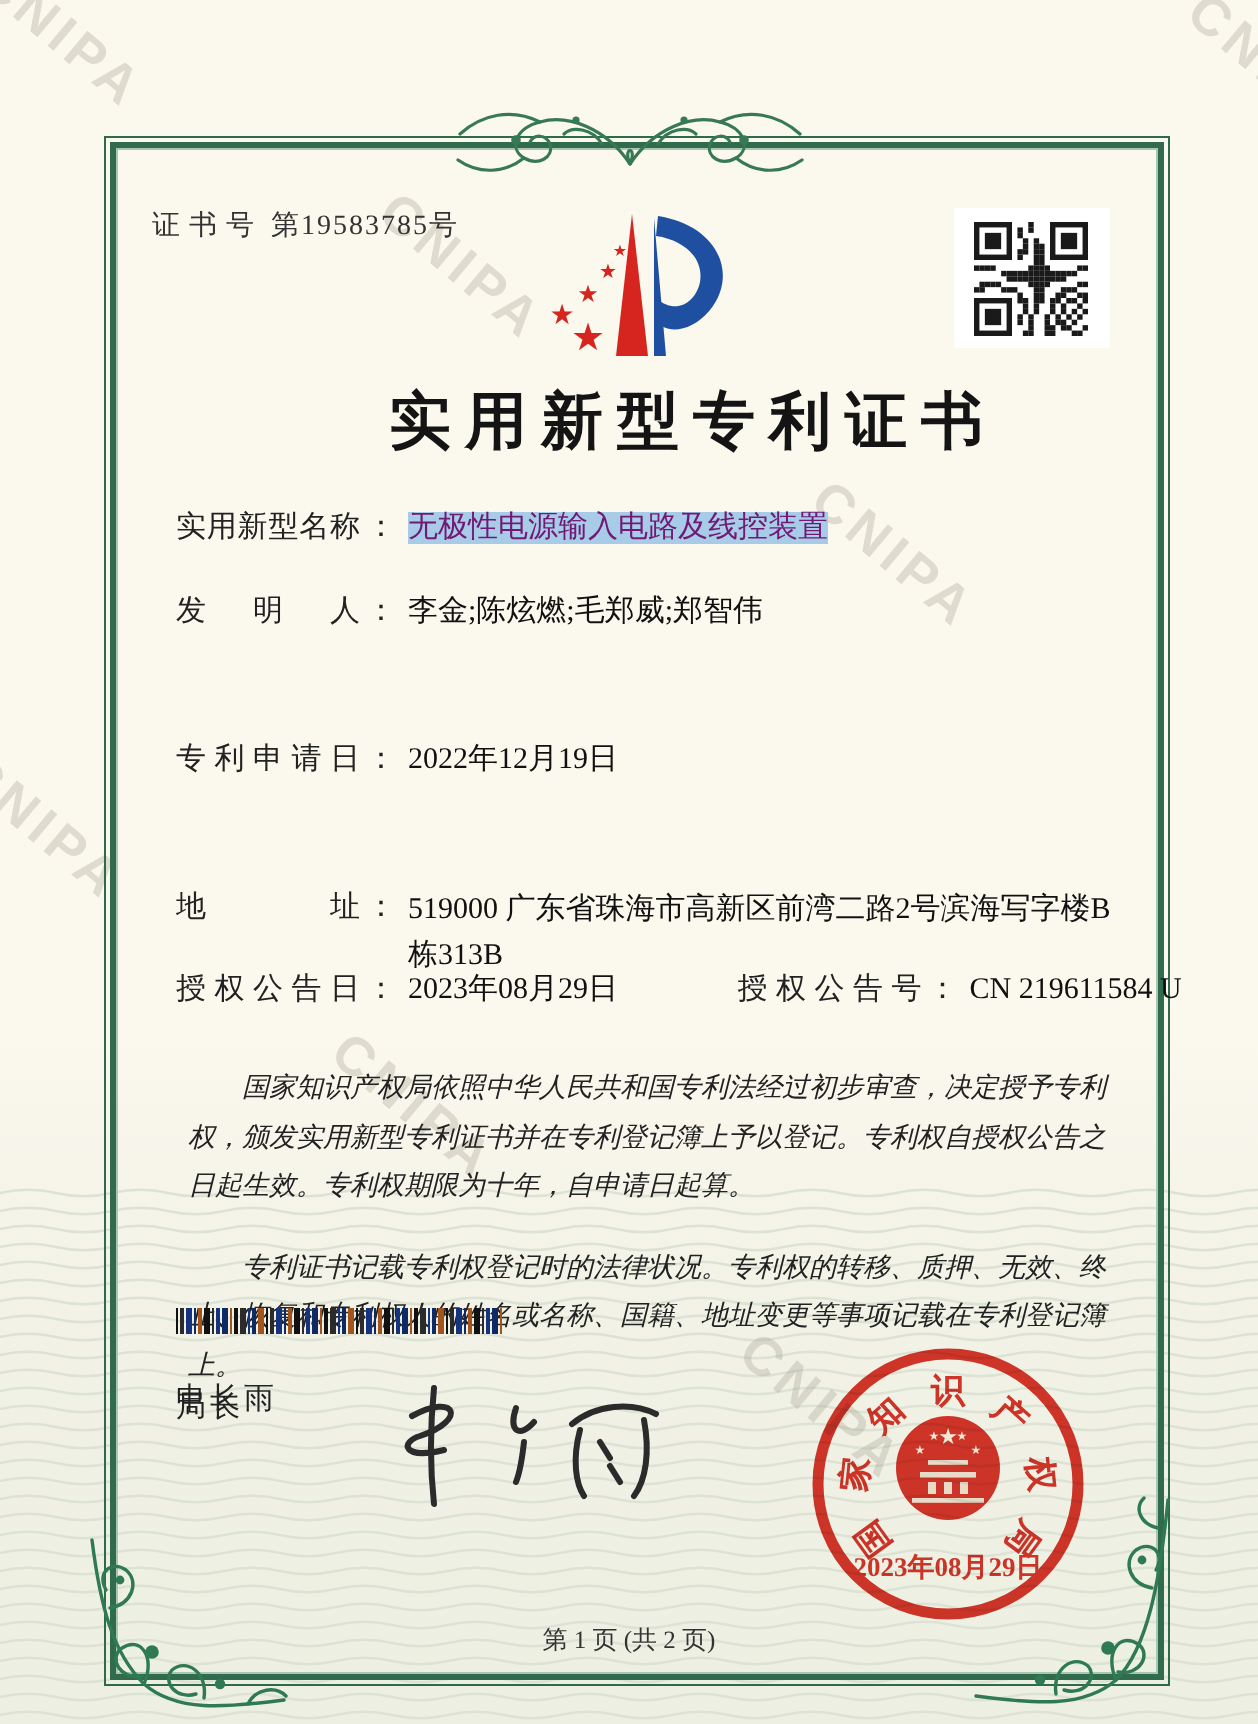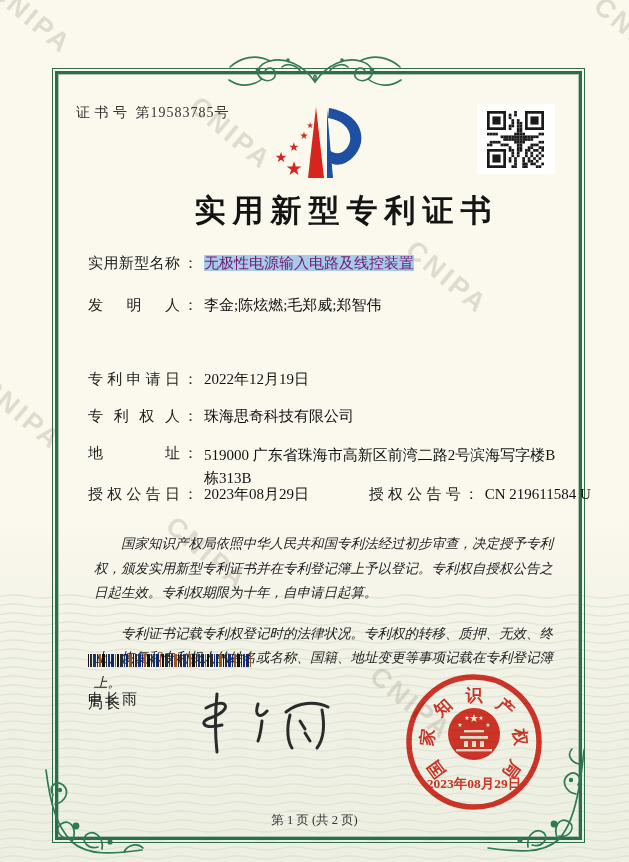--- a/index.html
+++ b/index.html
@@ -277,23 +277,20 @@
 
   <div class="row" style="top:254px;">
     <span class="lbl">实用新型名称</span><span class="colon">：</span><span class="val val-hl">无极性电源输入电路及线控装置</span>
   </div>
   <div class="row" style="top:296px;">
     <span class="lbl">发明人</span><span class="colon">：</span><span class="val">李金;陈炫燃;毛郑威;郑智伟</span>
   </div>
   <div class="row" style="top:370px;">
     <span class="lbl">专利申请日</span><span class="colon">：</span><span class="val">2022年12月19日</span>
   </div>
-  <div class="row" style="top:407px;">
-    <span class="lbl">专利权人</span><span class="colon">：</span><span class="val">珠海思奇科技有限公司</span>
-  </div>
   <div class="row row-address" style="top:444px;">
     <span class="lbl">地址</span><span class="colon">：</span><span class="val">519000 广东省珠海市高新区前湾二路2号滨海写字楼B栋313B</span>
   </div>
   <div class="row" style="top:485px;">
     <span class="lbl">授权公告日</span><span class="colon">：</span><span class="val">2023年08月29日</span>
     <span class="pair2">
       <span class="lbl">授权公告号</span><span class="colon">：</span><span class="val">CN 219611584 U</span>
     </span>
   </div>
 

